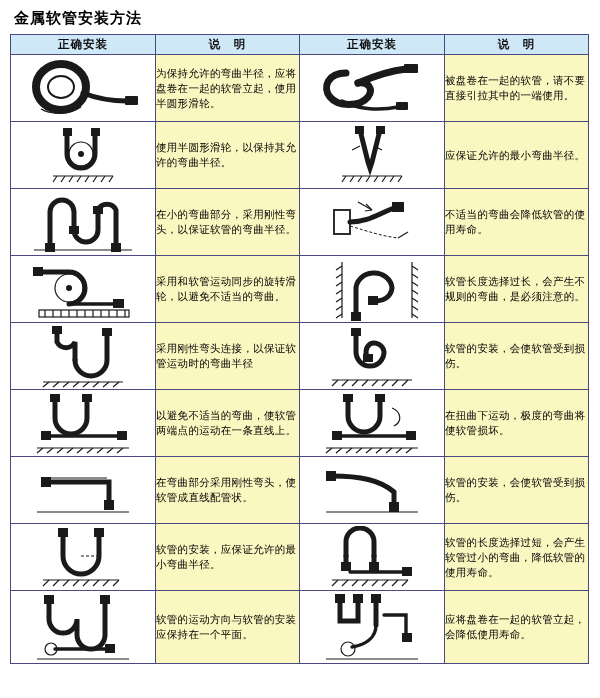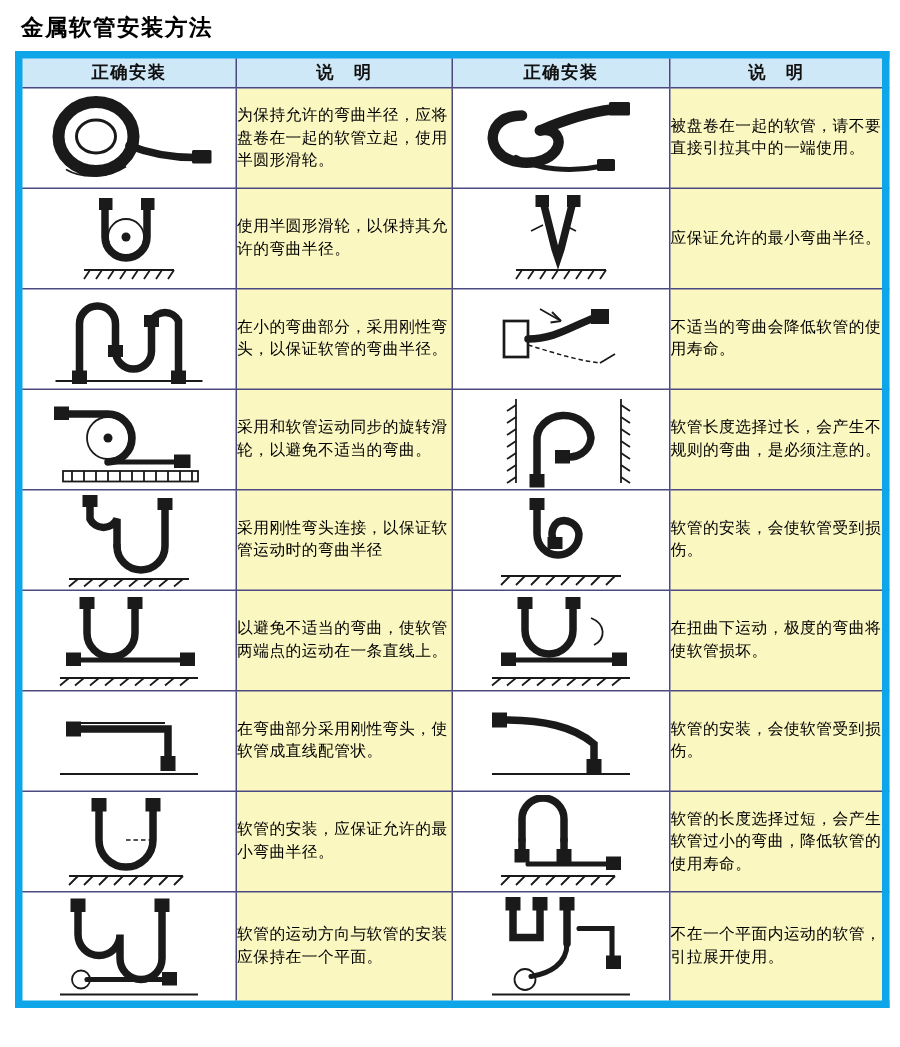--- a/index.html
+++ b/index.html
@@ -12,34 +12,35 @@
     background: #ffffff;
     font-family: "DejaVu Sans", "Liberation Sans", sans-serif;
     overflow: hidden;
   }
   #page {
     position: relative;
     width: 600px;
     height: 501px;
     box-sizing: border-box;
     padding: 6px 10px 0 10px;
+    font-family: Liberation Serif, serif;
   }
   #title {
     font-size: 15px;
     font-weight: bold;
     color: #000;
     letter-spacing: 1px;
     margin: 2px 0 6px 4px;
     line-height: 20px;
   }
   table.spec {
     border-collapse: collapse;
     width: 578px;
     table-layout: fixed;
-    border: 5px solid #0ea5e9;
+    border: 1px solid #0ea5e9;
   }
   table.spec td, table.spec th {
     border: 1px solid #4a4a80;
     padding: 0;
     vertical-align: middle;
   }
   thead th {
     background: #cfe8f7;
     color: #111;
     font-size: 11.5px;
@@ -349,18 +350,18 @@
             <rect x="43" y="3" width="10" height="9" class="fillblk"></rect>
             <path d="M66 8 L66 34" class="hose"></path>
             <rect x="61" y="3" width="10" height="9" class="fillblk"></rect>
             <path d="M66 34 C66 48 54 54 42 56" class="hose-thin"></path>
             <circle cx="38" cy="58" r="7" class="stroke-thin"></circle>
             <path d="M74 24 L96 24 L96 44" class="hose-thin"></path>
             <rect x="92" y="42" width="10" height="9" class="fillblk"></rect>
             <path d="M16 68 L108 68" class="stroke-thin"></path>
           </svg>
         </td>
-        <td class="txt-cell">不在一个平面内运动的软管，引拉展开使用。</td>
+        <td class="txt-cell">应将盘卷在一起的软管立起，会降低使用寿命。</td>
       </tr>
 
     </tbody>
   </table>
 </div>
 
 </body></html>

